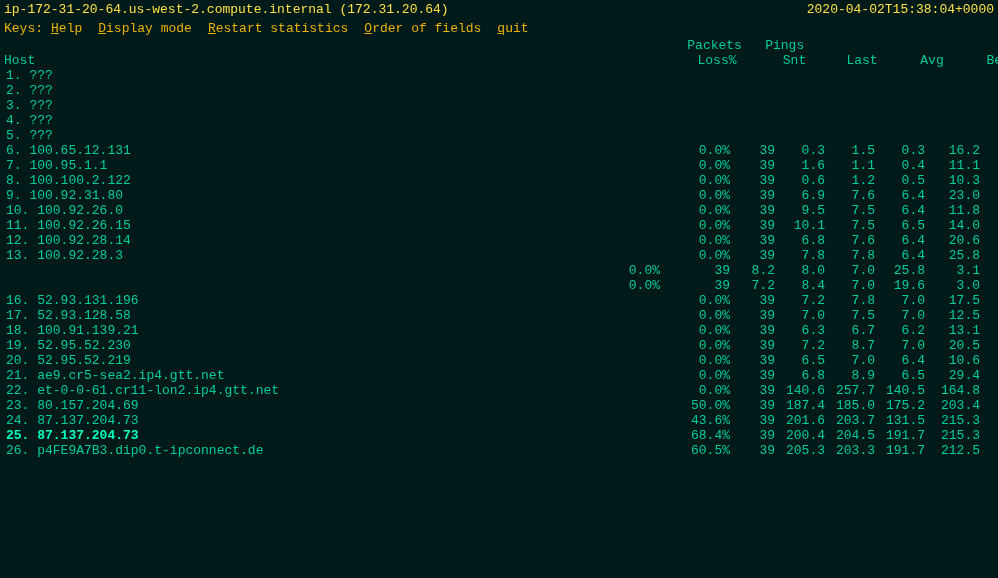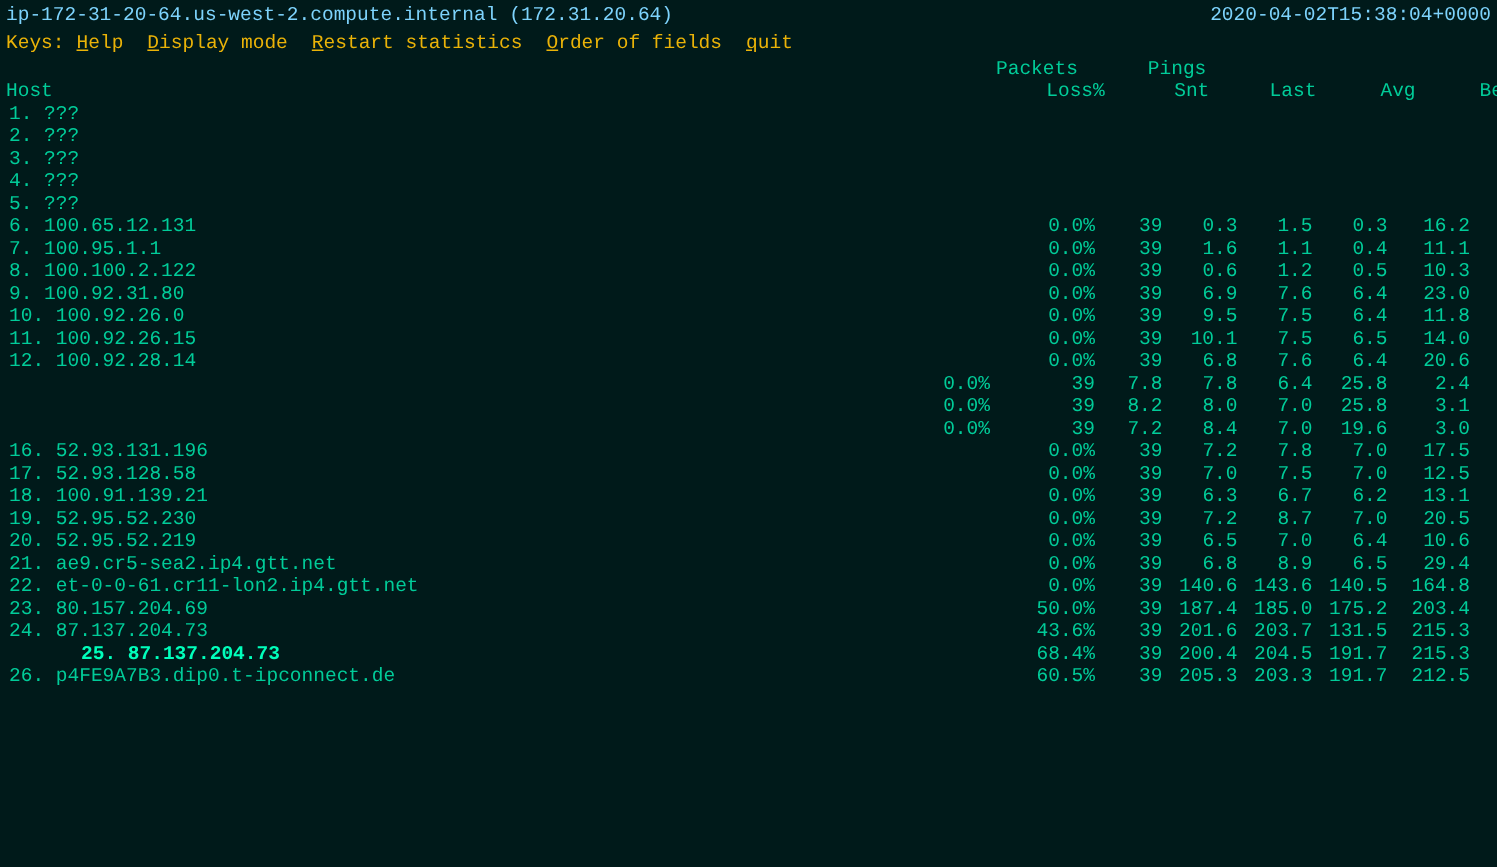--- a/index.html
+++ b/index.html
@@ -9,21 +9,21 @@
       font-family: 'Courier New', Courier, monospace;
       font-size: 13px;
       width: 998px;
       height: 578px;
       overflow: hidden;
     }
     .top-bar {
       display: flex;
       justify-content: space-between;
       padding: 2px 4px;
-      color: #7dd3fc;
+      color: #fde047;
       font-size: 13px;
     }
     .menu-bar {
       display: flex;
       gap: 0;
       padding: 2px 4px;
       color: #eab308;
     }
     .menu-item {
       margin-right: 16px;
@@ -55,21 +55,20 @@
       text-align: right;
       padding-right: 4px;
     }
     .cell-host {
       text-align: left;
       padding-left: 2px;
     }
     .bold-host {
       font-weight: bold;
       color: #00ffbb;
-      margin-left: 48px;
     }
   </style>
 </head>
 <body>
 
 <div class="top-bar">
   <span>ip-172-31-20-64.us-west-2.compute.internal (172.31.20.64)</span>
   <span>2020-04-02T15:38:04+0000</span>
 </div>
 
@@ -78,21 +77,21 @@
   <span class="menu-item"><span class="underline">H</span>elp</span>
   <span class="menu-item"><span class="underline">D</span>isplay mode</span>
   <span class="menu-item"><span class="underline">R</span>estart statistics</span>
   <span class="menu-item"><span class="underline">O</span>rder of fields</span>
   <span class="menu-item"><span class="underline">q</span>uit</span>
 </div>
 
 <div class="table-container">
 
   <div style="display:flex; margin-left: 660px;">
-    <div style="width:115px; text-align:left;">Packets</div>
+    <div style="width:115px; text-align:center;">Packets</div>
     <div style="width:260px; text-align:left;">Pings</div>
   </div>
 
   <div class="col-headers">
     <div class="col-header col-host">Host</div>
     <div class="col-header">Loss%</div>
     <div class="col-header">Snt</div>
     <div class="col-header">Last</div>
     <div class="col-header">Avg</div>
     <div class="col-header">Best</div>
@@ -215,20 +214,21 @@
     <div class="cell-host">12. 100.92.28.14</div>
     <div class="cell">0.0%</div>
     <div class="cell">39</div>
     <div class="cell">6.8</div>
     <div class="cell">7.6</div>
     <div class="cell">6.4</div>
     <div class="cell">20.6</div>
     <div class="cell">2.4</div>
   </div>
       <div class="data-row">
+    <div class="cell-host">13. 100.92.28.3</div>
     <div class="cell">0.0%</div>
     <div class="cell">39</div>
     <div class="cell">7.8</div>
     <div class="cell">7.8</div>
     <div class="cell">6.4</div>
     <div class="cell">25.8</div>
     <div class="cell">2.4</div>
   </div>
       <div class="data-row">
     <div class="cell">0.0%</div>
@@ -306,21 +306,21 @@
     <div class="cell">8.9</div>
     <div class="cell">6.5</div>
     <div class="cell">29.4</div>
     <div class="cell">5.1</div>
   </div>
       <div class="data-row">
     <div class="cell-host">22. et-0-0-61.cr11-lon2.ip4.gtt.net</div>
     <div class="cell">0.0%</div>
     <div class="cell">39</div>
     <div class="cell">140.6</div>
-    <div class="cell">143.6</div>
+    <div class="cell">257.7</div>
     <div class="cell">140.5</div>
     <div class="cell">164.8</div>
     <div class="cell">6.4</div>
   </div>
       <div class="data-row">
     <div class="cell-host">23. 80.157.204.69</div>
     <div class="cell">50.0%</div>
     <div class="cell">39</div>
     <div class="cell">187.4</div>
     <div class="cell">185.0</div>

